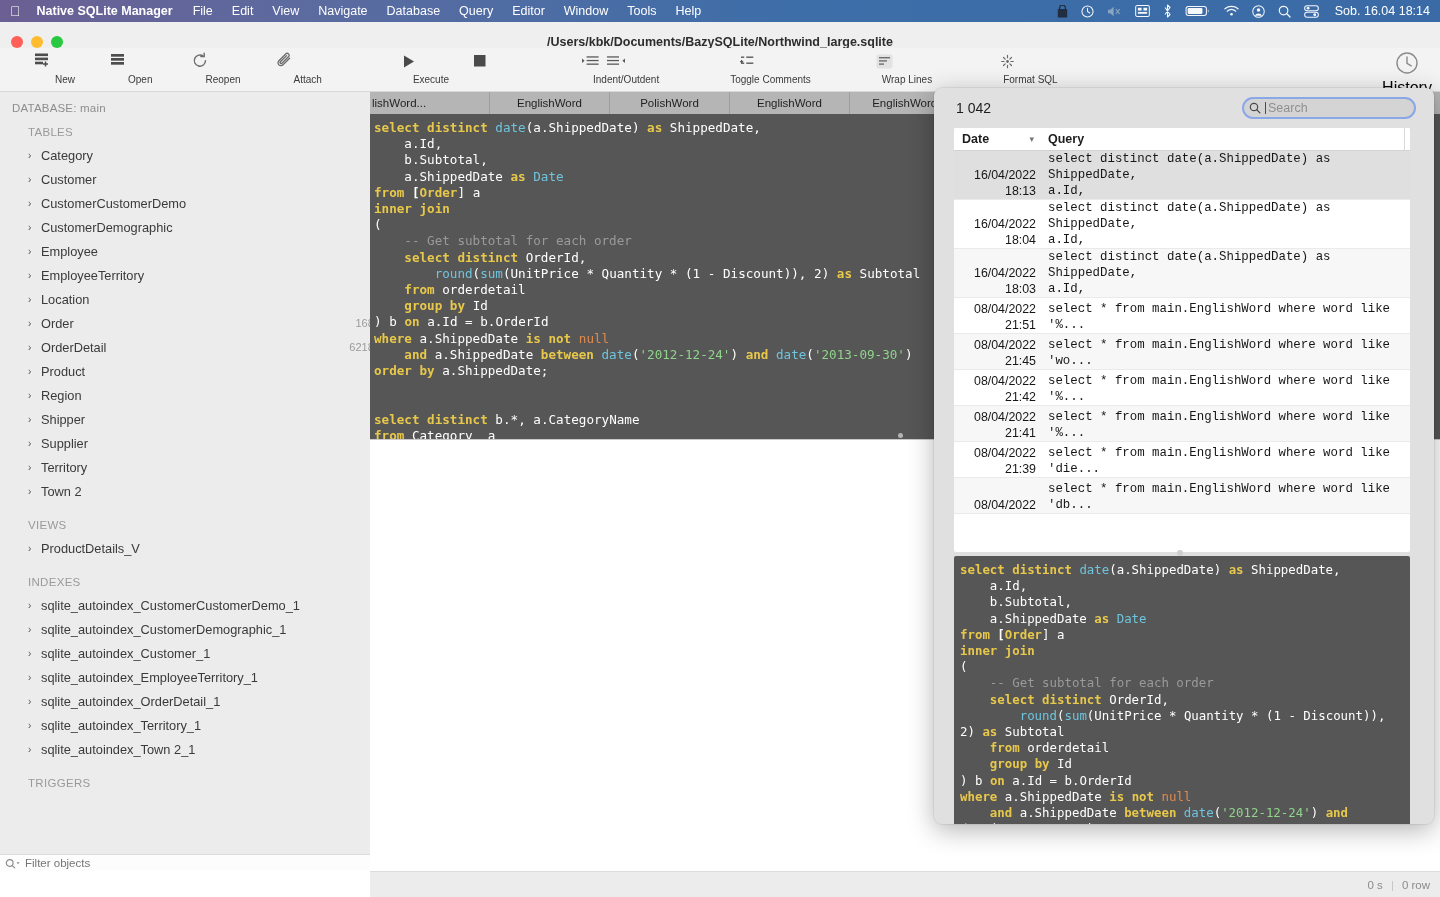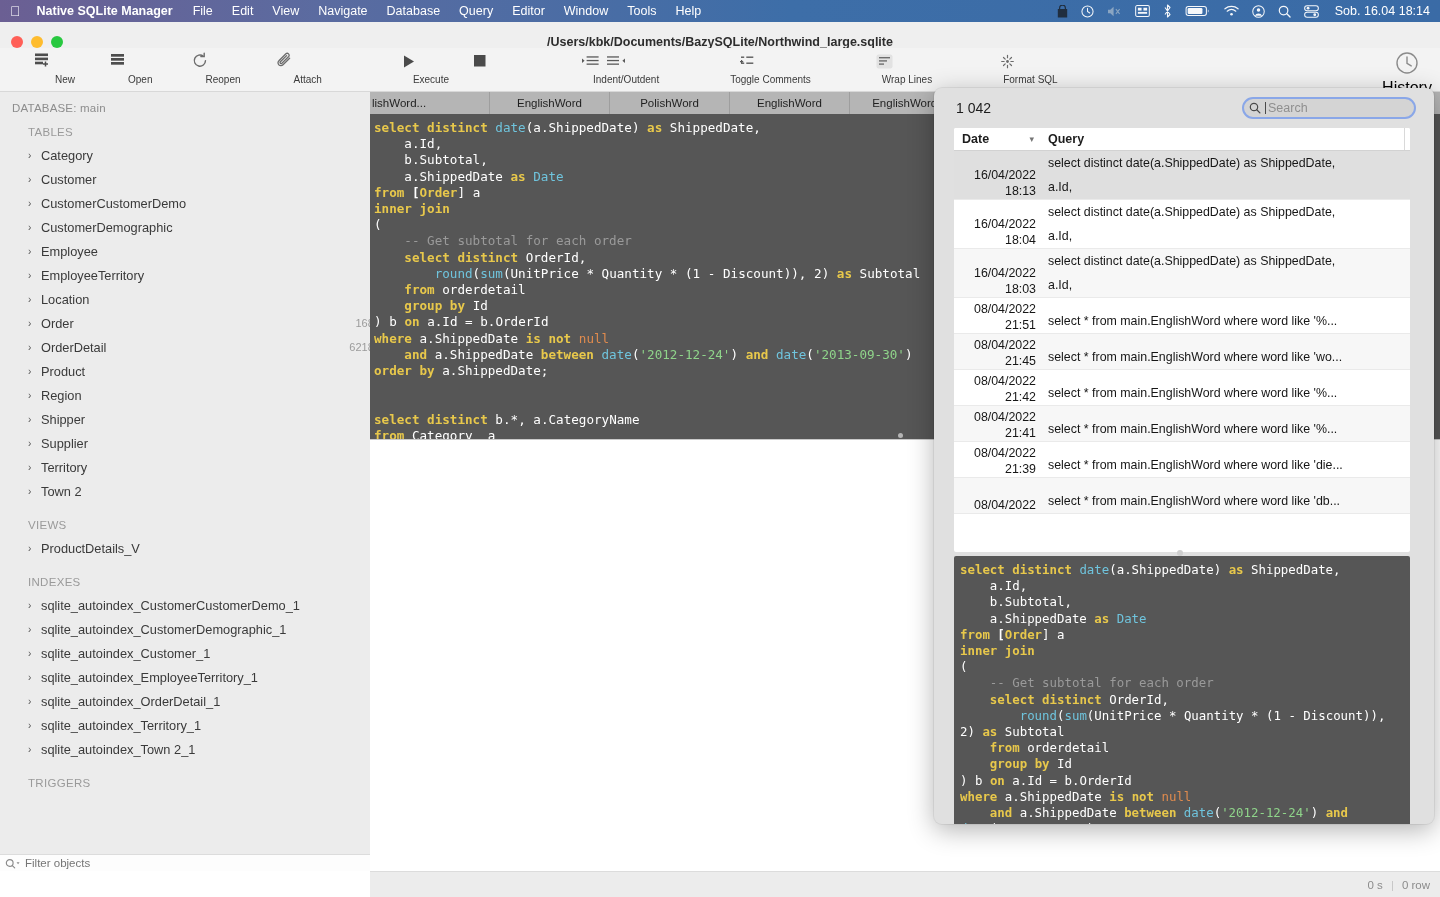--- a/index.html
+++ b/index.html
@@ -193,22 +193,22 @@
     display: flex; min-height: 36px; border-bottom: 1px solid #eaeaea;
     font-size: 12.4px; color: #161616; align-items: flex-end; padding-top: 0;
   }
   .hrow.sel { background: #dfdfdf; }
   .hrow.alt { background: #f7f7f7; }
   .hrow .rd {
     width: 88px; text-align: right; padding-right: 6px; line-height: 16px;
     white-space: pre-line;
   }
   .hrow .rq {
-    flex: 1; padding-left: 6px; line-height: 24px; white-space: pre-line;
-    overflow: hidden; padding-right: 6px;
+    flex: 1; padding-left: 6px; line-height: 16px; white-space: pre-line;
+    overflow: hidden; padding-right: 6px; font-family: Liberation Mono, monospace;
   }
 
   .preview {
     position: absolute; top: 468px; left: 20px; width: 456px; height: 308px;
     background: #565656; border-radius: 2px; overflow: hidden;
     font-family: "DejaVu Sans Mono", monospace; font-size: 12.4px; line-height: 16.2px;
     padding: 6px 4px 0 6px; white-space: pre-wrap; word-break: break-word;
   }
   .scroll-nub {
     position: absolute; top: 462px; left: 243px; width: 6px; height: 6px;

